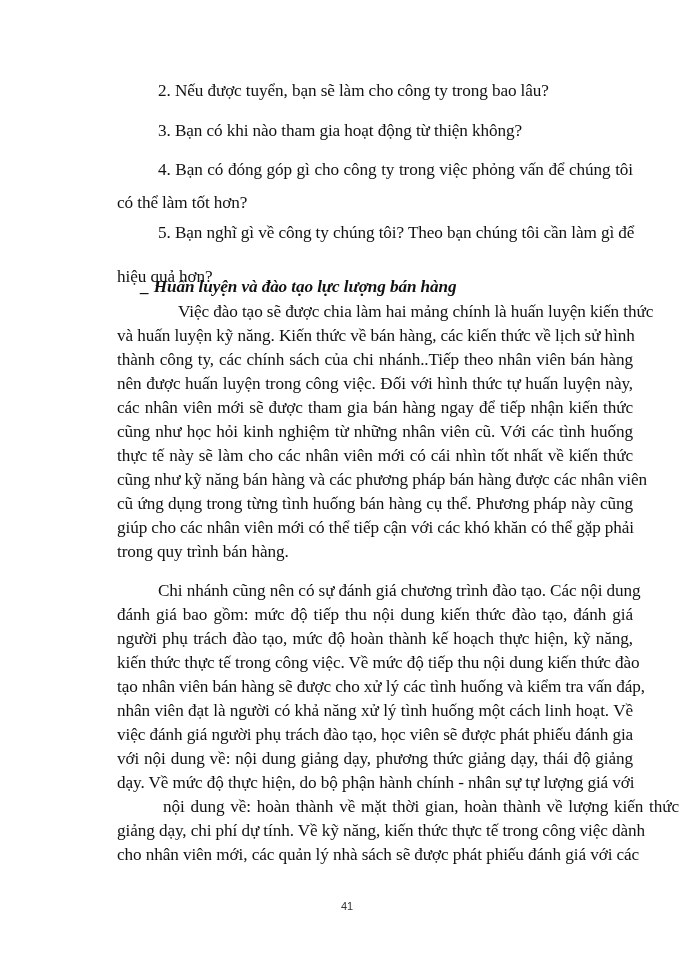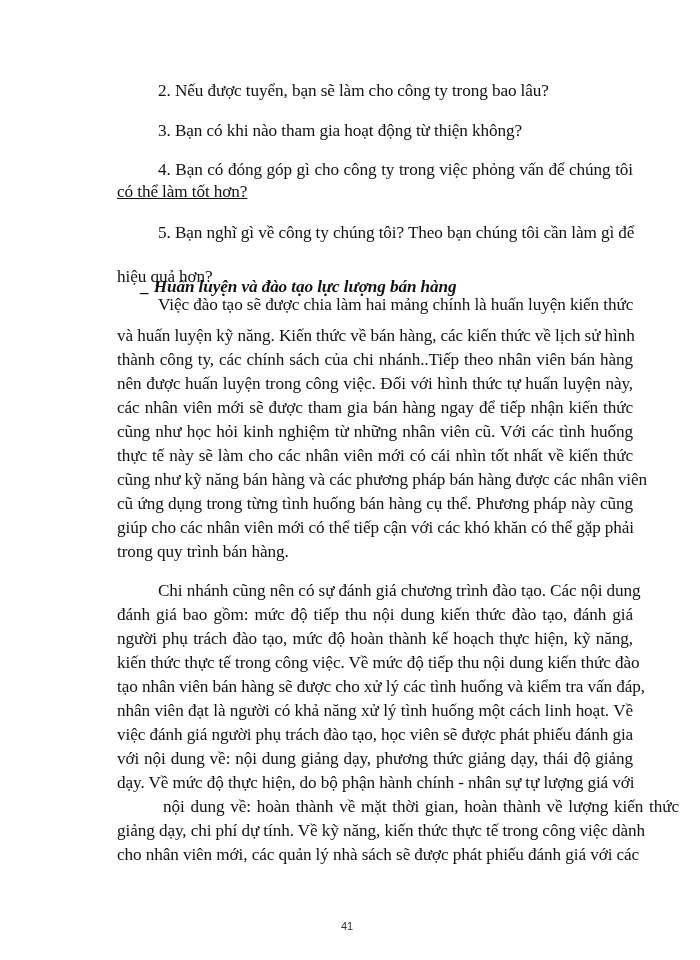--- a/index.html
+++ b/index.html
@@ -45,38 +45,37 @@
       text-align: justify;
       text-align-last: justify;
     }
     .page-number {
       position: absolute;
       left: 341px;
       top: 900px;
       font-family: "Liberation Sans", "DejaVu Sans", sans-serif;
       font-size: 11px;
       color: #333333;
-      margin-top: 20px;
     }
   </style>
 </head>
 <body>
 
 <div class="page">
 
   <div class="line indent" style="top:80px;">2. Nếu được tuyển, bạn sẽ làm cho công ty trong bao lâu?</div>
   <div class="line indent" style="top:120px;">3. Bạn có khi nào tham gia hoạt động từ thiện không?</div>
   <div class="line indent justify-indent" style="top:159px;">4. Bạn có đóng góp gì cho công ty trong việc phỏng vấn để chúng tôi</div>
-  <div class="line" style="top:181px;text-decoration:underline;">có thể làm tốt hơn?</div>
+  <div class="line" style="top:192px;">có thể làm tốt hơn?</div>
   <div class="line indent justify-indent" style="top:222px;">5. Bạn nghĩ gì về công ty chúng tôi? Theo bạn chúng tôi cần làm gì để</div>
   <div class="line" style="top:246px;margin-top:20px;">hiệu quả hơn?</div>
 
   <div class="line heading" style="top:276px;">_ Huấn luyện và đào tạo lực lượng bán hàng</div>
 
-  <div class="line indent justify-indent" style="top:294px;">Việc đào tạo sẽ được chia làm hai mảng chính là huấn luyện kiến thức</div>
+  <div class="line indent justify-indent" style="top:301px;margin-left:20px;">Việc đào tạo sẽ được chia làm hai mảng chính là huấn luyện kiến thức</div>
   <div class="line justify" style="top:325px;">và huấn luyện kỹ năng. Kiến thức về bán hàng, các kiến thức về lịch sử hình</div>
   <div class="line justify" style="top:349px;">thành công ty, các chính sách của chi nhánh..Tiếp theo nhân viên bán hàng</div>
   <div class="line justify" style="top:373px;">nên được huấn luyện trong công việc. Đối với hình thức tự huấn luyện này,</div>
   <div class="line justify" style="top:397px;">các nhân viên mới sẽ được tham gia bán hàng ngay để tiếp nhận kiến thức</div>
   <div class="line justify" style="top:421px;">cũng như học hỏi kinh nghiệm từ những nhân viên cũ. Với các tình huống</div>
   <div class="line justify" style="top:445px;">thực tế này sẽ làm cho các nhân viên mới có cái nhìn tốt nhất về kiến thức</div>
   <div class="line justify" style="top:469px;">cũng như kỹ năng bán hàng và các phương pháp bán hàng được các nhân viên</div>
   <div class="line justify" style="top:493px;">cũ ứng dụng trong từng tình huống bán hàng cụ thể. Phương pháp này cũng</div>
   <div class="line justify" style="top:517px;">giúp cho các nhân viên mới có thể tiếp cận với các khó khăn có thể gặp phải</div>
   <div class="line" style="top:541px;">trong quy trình bán hàng.</div>

